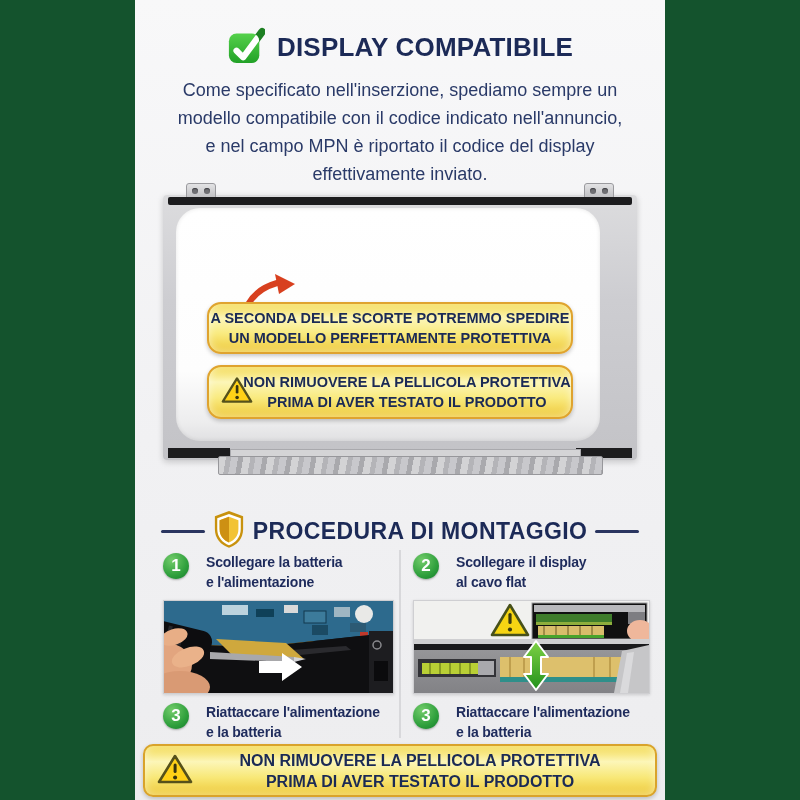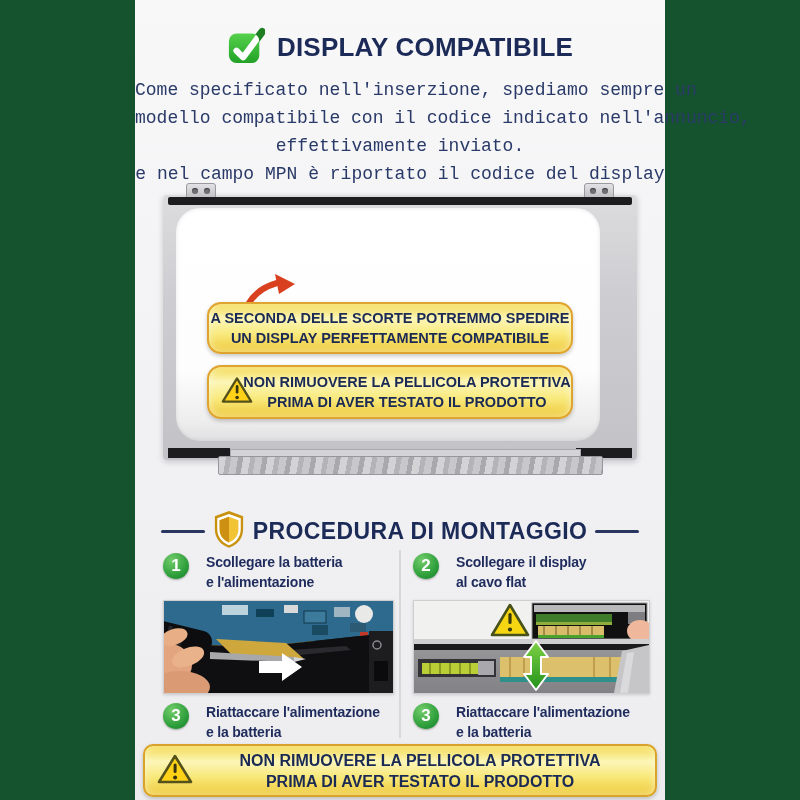--- a/index.html
+++ b/index.html
@@ -5,21 +5,21 @@
   * { margin:0; padding:0; box-sizing:border-box; }
   html,body { width:800px; height:800px; background:#ffffff; font-family:"Liberation Sans", sans-serif; }
   .page { position:relative; width:800px; height:800px; background:#14532d; overflow:hidden; }
   .content { position:absolute; left:135px; top:0; width:530px; height:800px;
              background:linear-gradient(180deg,#f8f8f9 0%,#f1f1f3 55%,#ededef 100%); }
 
   
   .hdr-row { position:absolute; top:26px; left:0; width:530px; display:flex; justify-content:center; align-items:center; gap:12px; }
   .hdr-title { font-size:26px; font-weight:bold; color:#1c2a57; letter-spacing:0.2px; white-space:nowrap; }
   .intro { position:absolute; top:76px; left:0; width:530px; text-align:center; }
-  .intro div { font-size:18px; color:#2a3a68; line-height:28px; white-space:nowrap;font-family:Liberation Mono, monospace; }
+  .intro div { font-size:18px; color:#2a3a68; line-height:28px; white-space:nowrap; }
 
   
   .panel { position:absolute; left:28px; top:195px; width:474px; height:265px;
            background:linear-gradient(180deg,#dcdcde 0%,#cdcdd1 40%,#c3c3c7 100%);
            border-radius:4px; box-shadow:0 2px 6px rgba(0,0,0,0.18); }
   .bracket { position:absolute; top:-12px; width:30px; height:18px;
              background:linear-gradient(180deg,#e3e3e5,#b9b9bd); border:1px solid #9a9a9e; border-radius:3px 3px 0 0; }
   .bracket .hole { position:absolute; top:4px; width:6px; height:6px; border-radius:50%; background:#6f6f73; box-shadow:inset 0 1px 1px #3c3c40; }
   .bracket .hole.h1 { left:5px; } .bracket .hole.h2 { left:17px; }
   .bracket.bl { left:23px; } .bracket.br { left:421px; }
@@ -99,22 +99,22 @@
           <rect x="2" y="8" width="32" height="31" rx="8" fill="url(#gchk)"></rect>
           <path d="M10 26 L17 33 L37 6" clip-path="url(#chkclip)" fill="none" stroke="#ffffff" stroke-width="6.5" stroke-linecap="round" stroke-linejoin="round"></path>
         </svg>
       </span>
       <span class="hdr-title">DISPLAY COMPATIBILE</span>
     </div>
 
     <div class="intro">
       <div>Come specificato nell'inserzione, spediamo sempre un</div>
       <div>modello compatibile con il codice indicato nell'annuncio,</div>
+      <div>e nel campo MPN è riportato il codice del display</div>
       <div>effettivamente inviato.</div>
-      <div>e nel campo MPN è riportato il codice del display</div>
     </div>
 
     <div class="panel">
       <div class="bracket bl">
         <span class="hole h1"></span>
           <span class="hole h2"></span>
       </div>
       <div class="bracket br">
         <span class="hole h1"></span>
           <span class="hole h2"></span>
@@ -128,21 +128,21 @@
 
       <span class="red-arrow">
         <svg width="62" height="48" viewBox="0 0 62 48">
           <path d="M8 46 C 11 30, 21 16, 42 10" fill="none" stroke="#d8401f" stroke-width="6" stroke-linecap="round"></path>
           <polygon points="40,1 60,11 44,21" fill="#d8401f"></polygon>
         </svg>
       </span>
 
       <div class="ylabel stock">
         <span class="ln">A SECONDA DELLE SCORTE POTREMMO SPEDIRE</span>
-        <span class="ln">UN DISPLAY PERFETTAMENTE COMPATIBILE</span>
+        <span class="ln">UN MODELLO PERFETTAMENTE PROTETTIVA</span>
       </div>
 
       <div class="ylabel film">
         <span class="tri">
           <svg width="32" height="29" viewBox="0 0 36 32">
             <path d="M18 3 L34 29 H2 Z" fill="#ffd117" stroke="#55511b" stroke-width="2.6" stroke-linejoin="round"></path>
             <rect x="16.6" y="10.5" width="3" height="9.5" rx="1.5" fill="#38340f"></rect>
             <circle cx="18.1" cy="24.5" r="2" fill="#38340f"></circle>
           </svg>
         </span>

